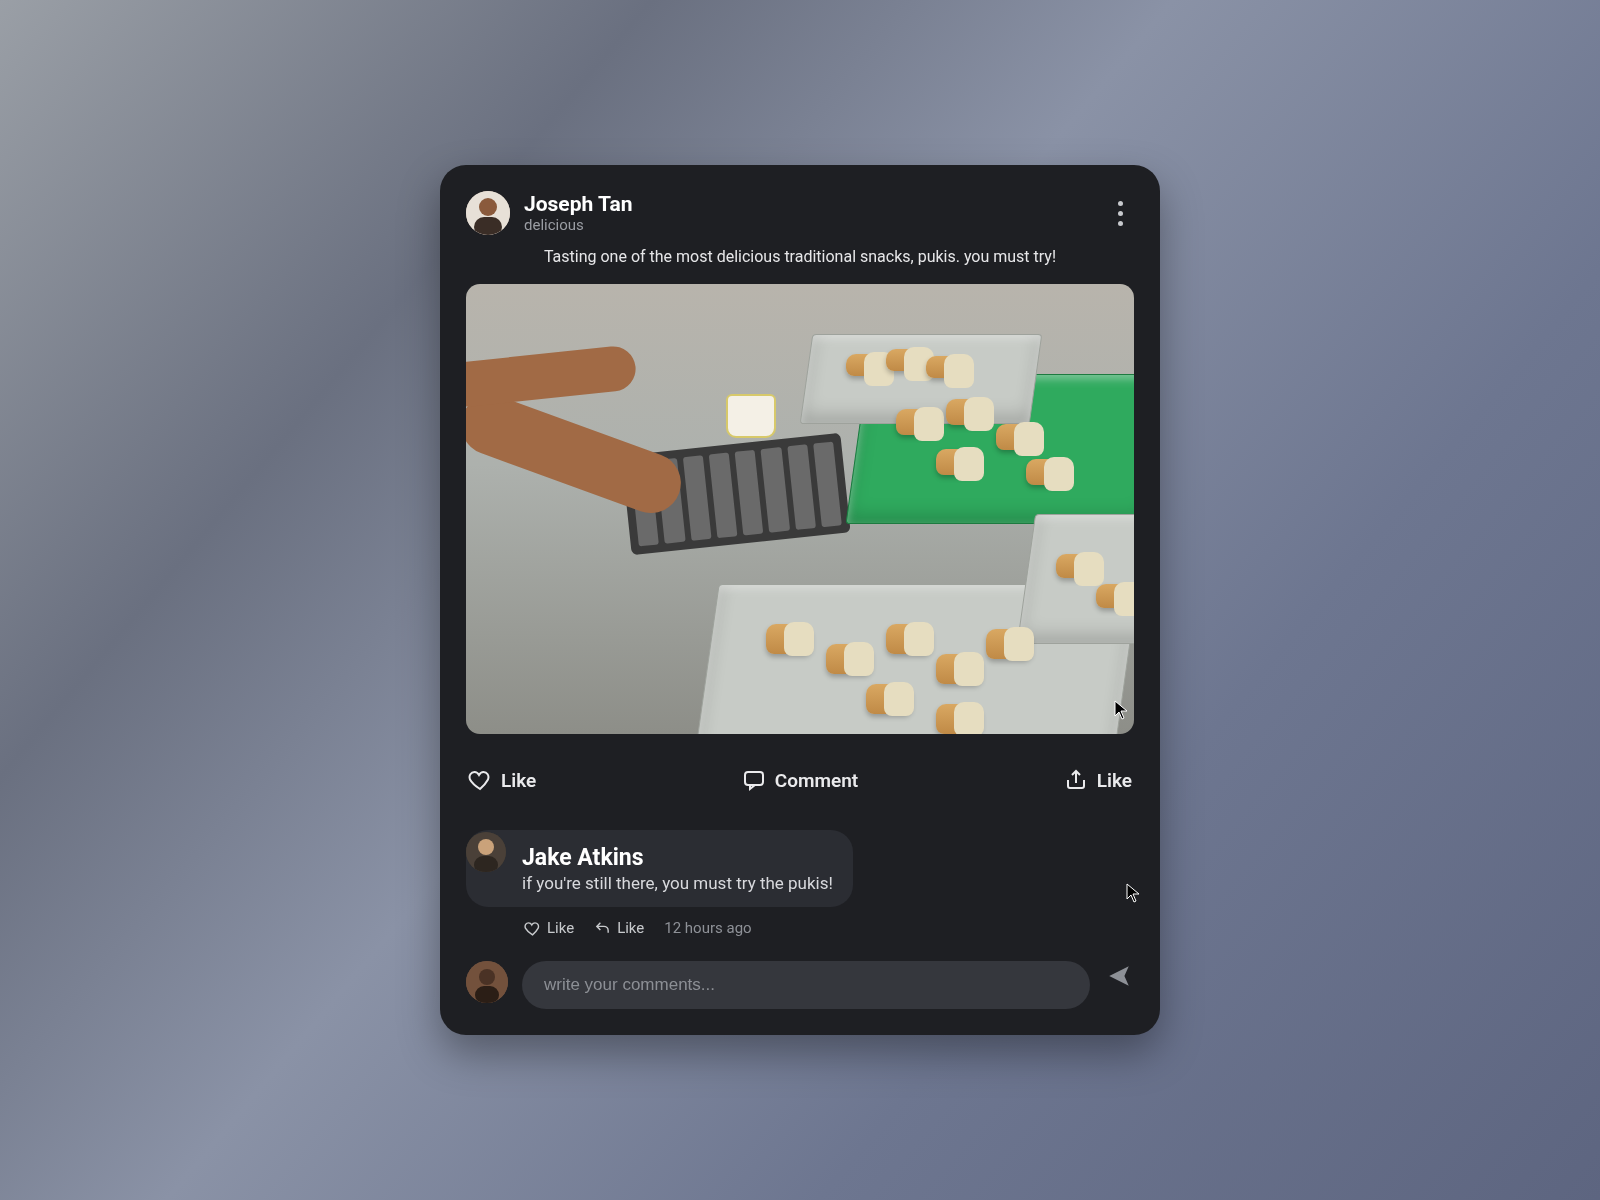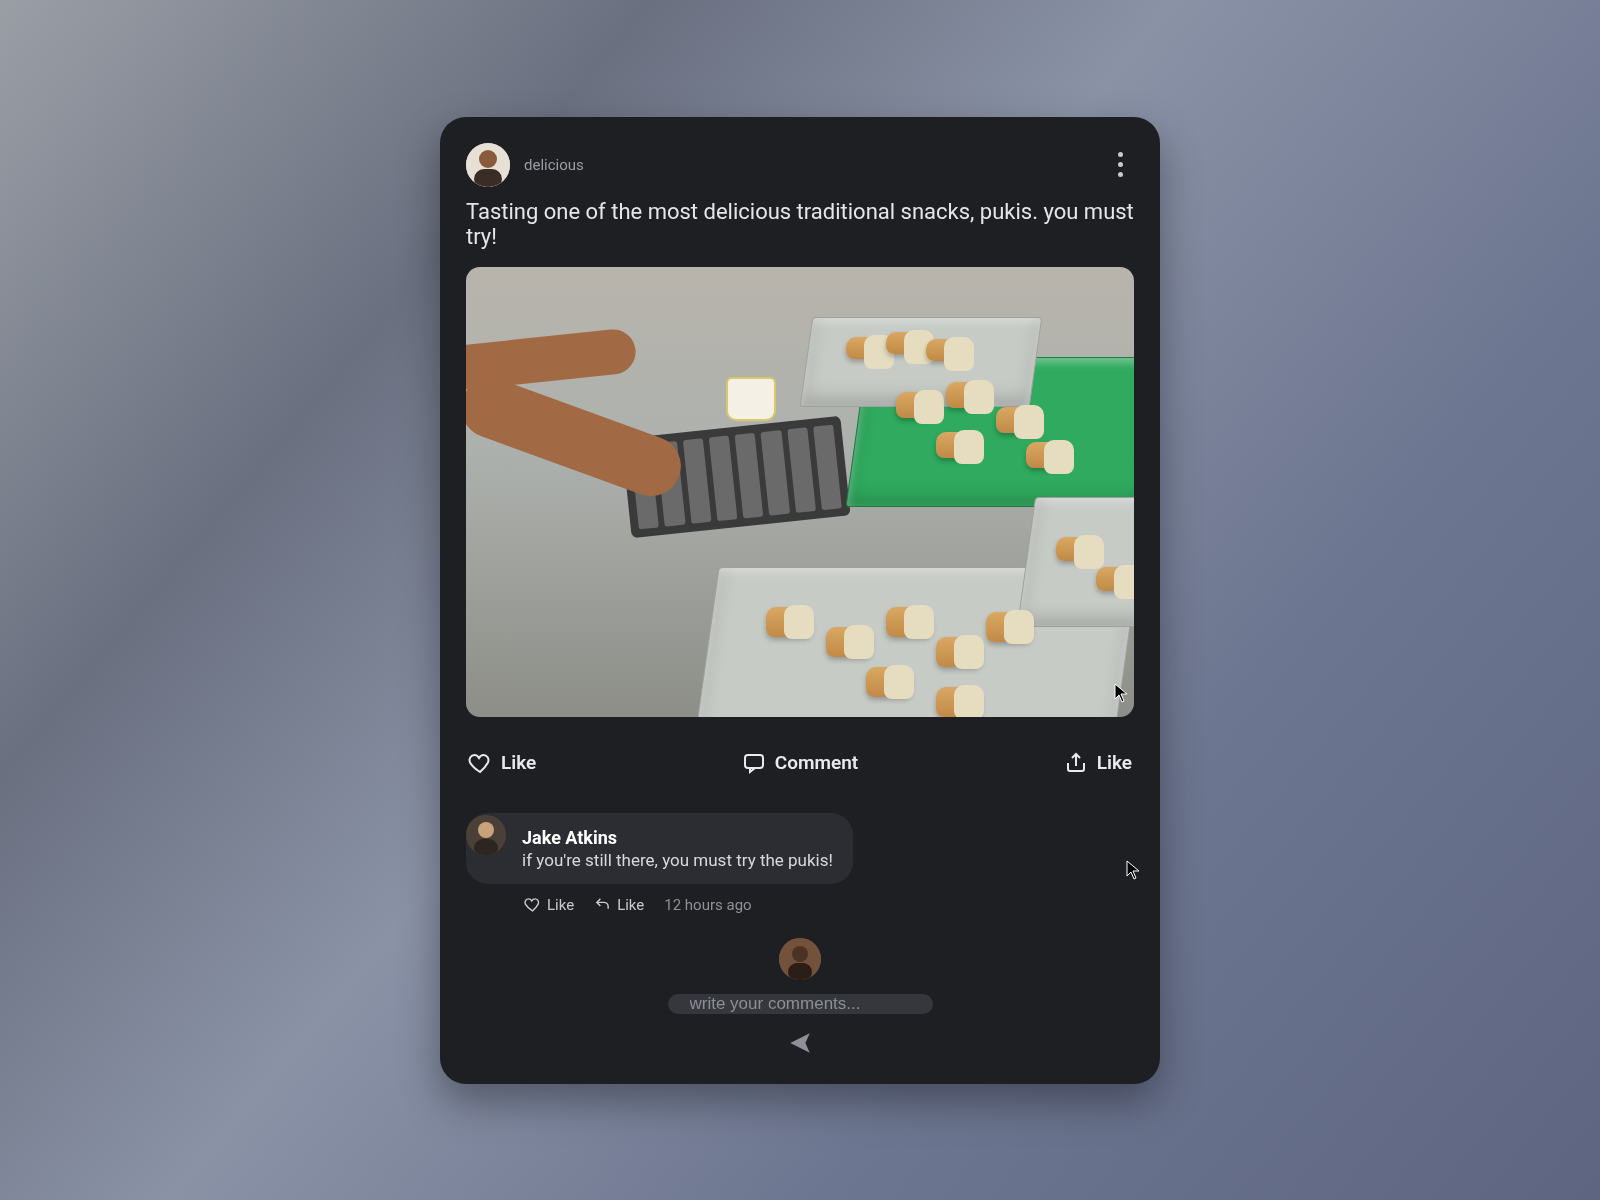--- a/index.html
+++ b/index.html
@@ -29,21 +29,21 @@
     display: flex; align-items: flex-end; justify-content: center;
     overflow: hidden;
     flex-shrink: 0;
   }
   .avatar svg { width: 100%; height: 100%; }
   .header-text { margin-left: 14px; flex: 1; }
   .author { font-size: 21px; font-weight: 700; color: #fff; }
   .timestamp { font-size: 15px; color: #9a9da3; margin-top: 0px; }
   .more-btn { width: 28px; display: flex; flex-direction: column; align-items: center; gap: 5px; cursor: pointer; }
   .more-btn span { width: 5px; height: 5px; border-radius: 50%; background: #c7c9cd; display:block; }
-  .body-text { margin-top: 12px; font-size: 22px; color: #e6e6e8; }
+  .body-text { margin-top: 12px; font-size: 16px; color: #e6e6e8; text-align: center; }
   .media {
     margin-top: 18px;
     width: 100%;
     height: 450px;
     border-radius: 14px;
     overflow: hidden;
     position: relative;
     background: linear-gradient(180deg,#b8b4ac 0%, #adb1ad 40%, #8d8e88 100%);
   }
   .actions { display: flex; align-items: center; margin-top: 18px; padding: 4px 2px; }
@@ -68,34 +68,34 @@
   .comment-avatar svg { width:100%; height:100%; }
   .comment-right { margin-left: 0; flex:1; }
   .bubble {
     background: #2b2d33;
     border-radius: 22px;
     padding: 14px 20px 14px 20px;
     display: inline-block;
     margin-left: -40px;
     padding-left: 56px;
   }
-  .comment-author { font-size: 18px; font-weight: 700; color: #fff; }
+  .comment-author { font-size: 23px; font-weight: 700; color: #fff; }
   .comment-text { font-size: 17px; color: #d8d9dd; margin-top: 2px; }
   .comment-actions {
     display: flex; align-items: center; gap: 20px;
     padding-left: 18px; margin-top: 12px;
     font-size: 15px; color: #c8cacd;
   }
   .comment-actions .sub { display:flex; align-items:center; gap:6px; cursor:pointer; }
   .comment-actions .sub svg { width: 17px; height: 17px; stroke:#c8cacd; fill:none; stroke-width:2; }
   .comment-time { color: #8e9197; }
 
   .composer {
     margin-top: 24px;
-    display: flex; align-items: center; gap: 14px; flex-direction: column;
+    display: flex; gap: 14px;
   }
   .composer-avatar {
     width: 42px; height:42px; border-radius:50%; overflow:hidden; flex-shrink:0;
     background:#6a5244;
   }
   .composer-avatar svg { width:100%; height:100%; }
   .composer-input {
     flex:1; height: 48px;
     background:#35373d;
     border:none; border-radius: 26px;
@@ -148,20 +148,21 @@
 
   <div class="header">
     <div class="avatar">
       <svg viewBox="0 0 44 44">
           <rect width="44" height="44" fill="#e7e0d7"></rect>
           <circle cx="22" cy="16" r="9" fill="#8a5a3c"></circle>
           <rect x="8" y="26" width="28" height="20" rx="10" fill="#3a2d26"></rect>
         </svg>
     </div>
     <div class="header-text">
+      <div class="author">Joseph Tan</div>
       <div class="timestamp">delicious</div>
     </div>
     <div class="more-btn">
       <span></span>
       <span></span>
       <span></span>
     </div>
   </div>
 
   <div class="body-text">Tasting one of the most delicious traditional snacks, pukis. you must try!</div>

